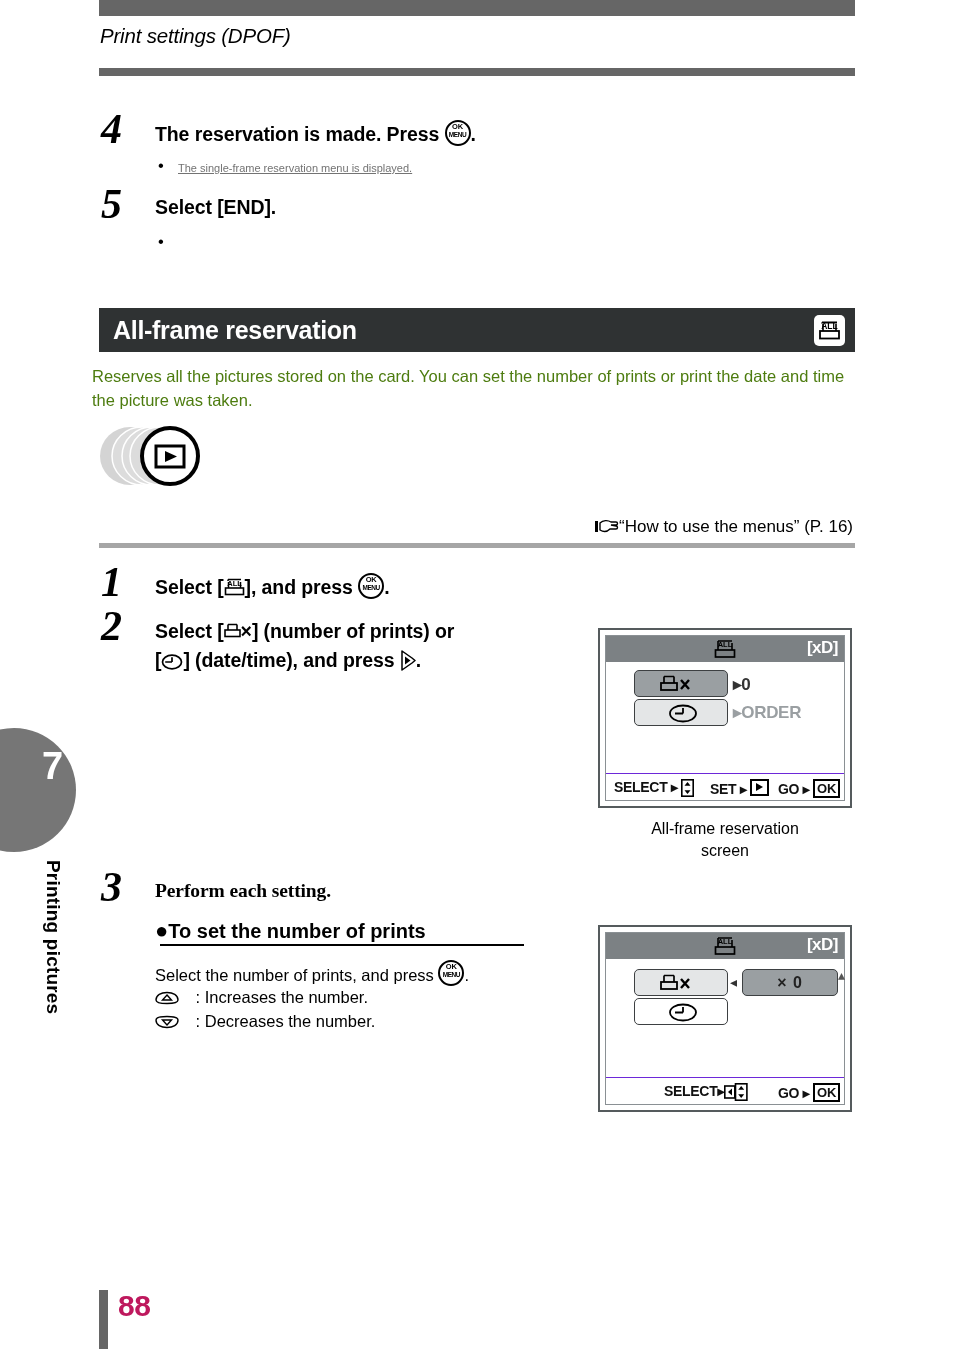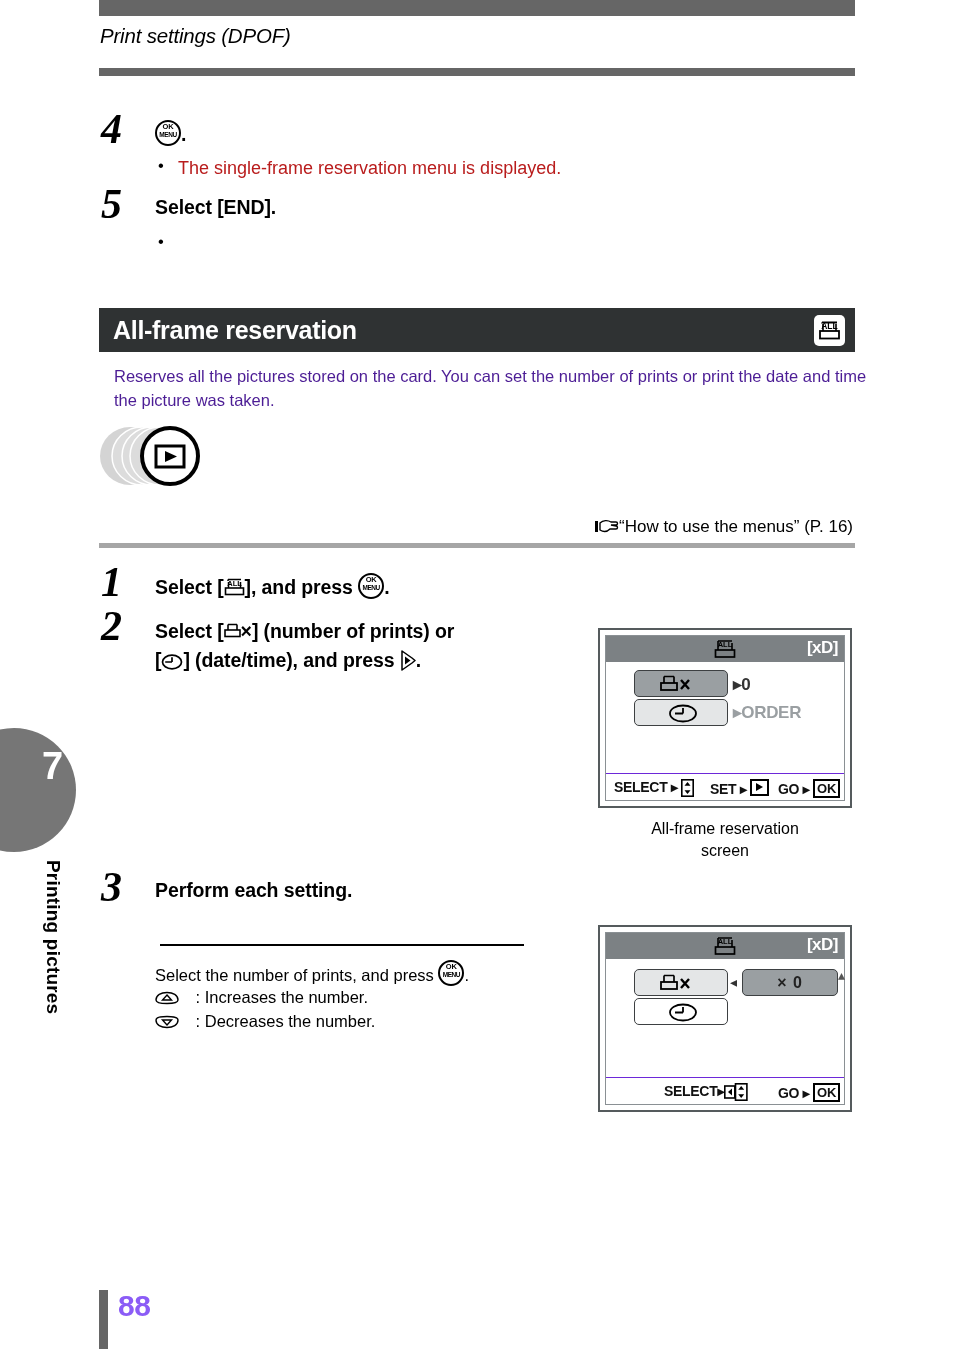--- a/index.html
+++ b/index.html
@@ -56,23 +56,24 @@
   .step-head {
     position: absolute;
     font-weight: bold;
     font-size: 19.5px;
     line-height: 25px;
     color: #000;
     letter-spacing: -0.1px;
   }
   .bullet-line {
     position: absolute;
-    font-size: 18px;
+    font-size: 11px;
     line-height: 23px;
-    color: #b91c1c;
+    color: #737373;
+    text-decoration: underline;
   }
   .bullet-dot {
     position: absolute;
     font-size: 16.5px;
     color: #000;
   }
 
   
   .ic {
     display: inline-block;
@@ -139,25 +140,25 @@
     position: absolute;
     right: 10px; top: 7px;
     width: 31px; height: 31px;
     background: #ffffff;
     border-radius: 5px;
   }
   .sec-bar-icon svg { position:absolute; left:4px; top:4px; }
 
   .sec-desc {
     position: absolute;
-    left: 114px; top: 364px;
+    left: 92px; top: 364px;
     width: 758px;
     font-size: 16.5px;
     line-height: 24px;
-    color: #4c1d95;
+    color: #4d7c0f;
   }
 
   
   .mode-icon { position: absolute; left: 98px; top: 425px; width: 122px; height: 62px; }
 
   
   .menu-path {
     position: absolute;
     left: 99px; top: 490px;
     font-weight: bold;
@@ -338,36 +339,36 @@
     position: absolute;
     left: 99px; top: 1290px;
     width: 9px; height: 59px;
     background: #666666;
   }
   .foot-page {
     position: absolute;
     left: 118px; top: 1289px;
     font-weight: bold;
     font-size: 30px;
-    color: #8b5cf6;
+    color: #be185d;
     letter-spacing: -0.5px;
   }
 </style>
 </head>
 <body>
 
 <div class="page">
 
   <div class="header-rule-top"></div>
   <div class="header-title">Print settings (DPOF)</div>
   <div class="header-rule-bottom"></div>
 
   <div class="step-num" style="left:101px; top:108px;">4</div>
   <div class="step-head" style="left:155px; top:120px;">
-    <span class="ic ic-okmenu"><i class="t">OK</i><i class="b">MENU</i></span><span>.</span>
+    <span>The reservation is made. Press </span><span class="ic ic-okmenu"><i class="t">OK</i><i class="b">MENU</i></span><span>.</span>
   </div>
   <div class="bullet-dot" style="left:158px; top:156px;">•</div>
   <div class="bullet-line" style="left:178px; top:157px;">The single-frame reservation menu is displayed.</div>
 
   <div class="step-num" style="left:101px; top:183px;">5</div>
   <div class="step-head" style="left:155px; top:195px;">Select [END].</div>
   <div class="bullet-dot" style="left:158px; top:232px;">•</div>
 
   <div class="sec-bar">
     <div class="sec-bar-title">All-frame reservation</div>
@@ -490,22 +491,25 @@
       </div>
     </div>
   </div>
 
   <div class="fig-caption" style="left:598px; top:818px; width:254px;">
     <span>All-frame reservation</span><br>
     <span>screen</span>
   </div>
 
   <div class="step-num" style="left:101px; top:866px;">3</div>
-  <div class="step-head" style="left:155px; top:878px;">Perform each setting.</div>
-
+  <div class="step-head" style="left:155px; top:878px;font-family:Liberation Serif, serif;">Perform each setting.</div>
+
+  <div class="sub-head" style="left:155px; top:918px;">
+    <span style="font-size:22px;">●</span><span>To set the number of prints</span>
+  </div>
   <div class="sub-head-rule" style="left:160px; top:944px; width:364px;"></div>
 
   <div class="body-text" style="left:155px; top:960px;">
     <span>Select the number of prints, and press </span><span class="ic ic-okmenu"><i class="t">OK</i><i class="b">MENU</i></span><span>.</span>
   </div>
 
   <div class="body-text" style="left:155px; top:985px;">
     <span class="ic ic-updown">
       <svg width="24" height="14" viewBox="0 0 24 14">
           <path d="M1 9 C1 4 6 1.5 12 1.5 C18 1.5 23 4 23 9 C23 12 18 12.5 12 12.5 C6 12.5 1 12 1 9 Z" fill="none" stroke="#000" stroke-width="1.4"></path>

